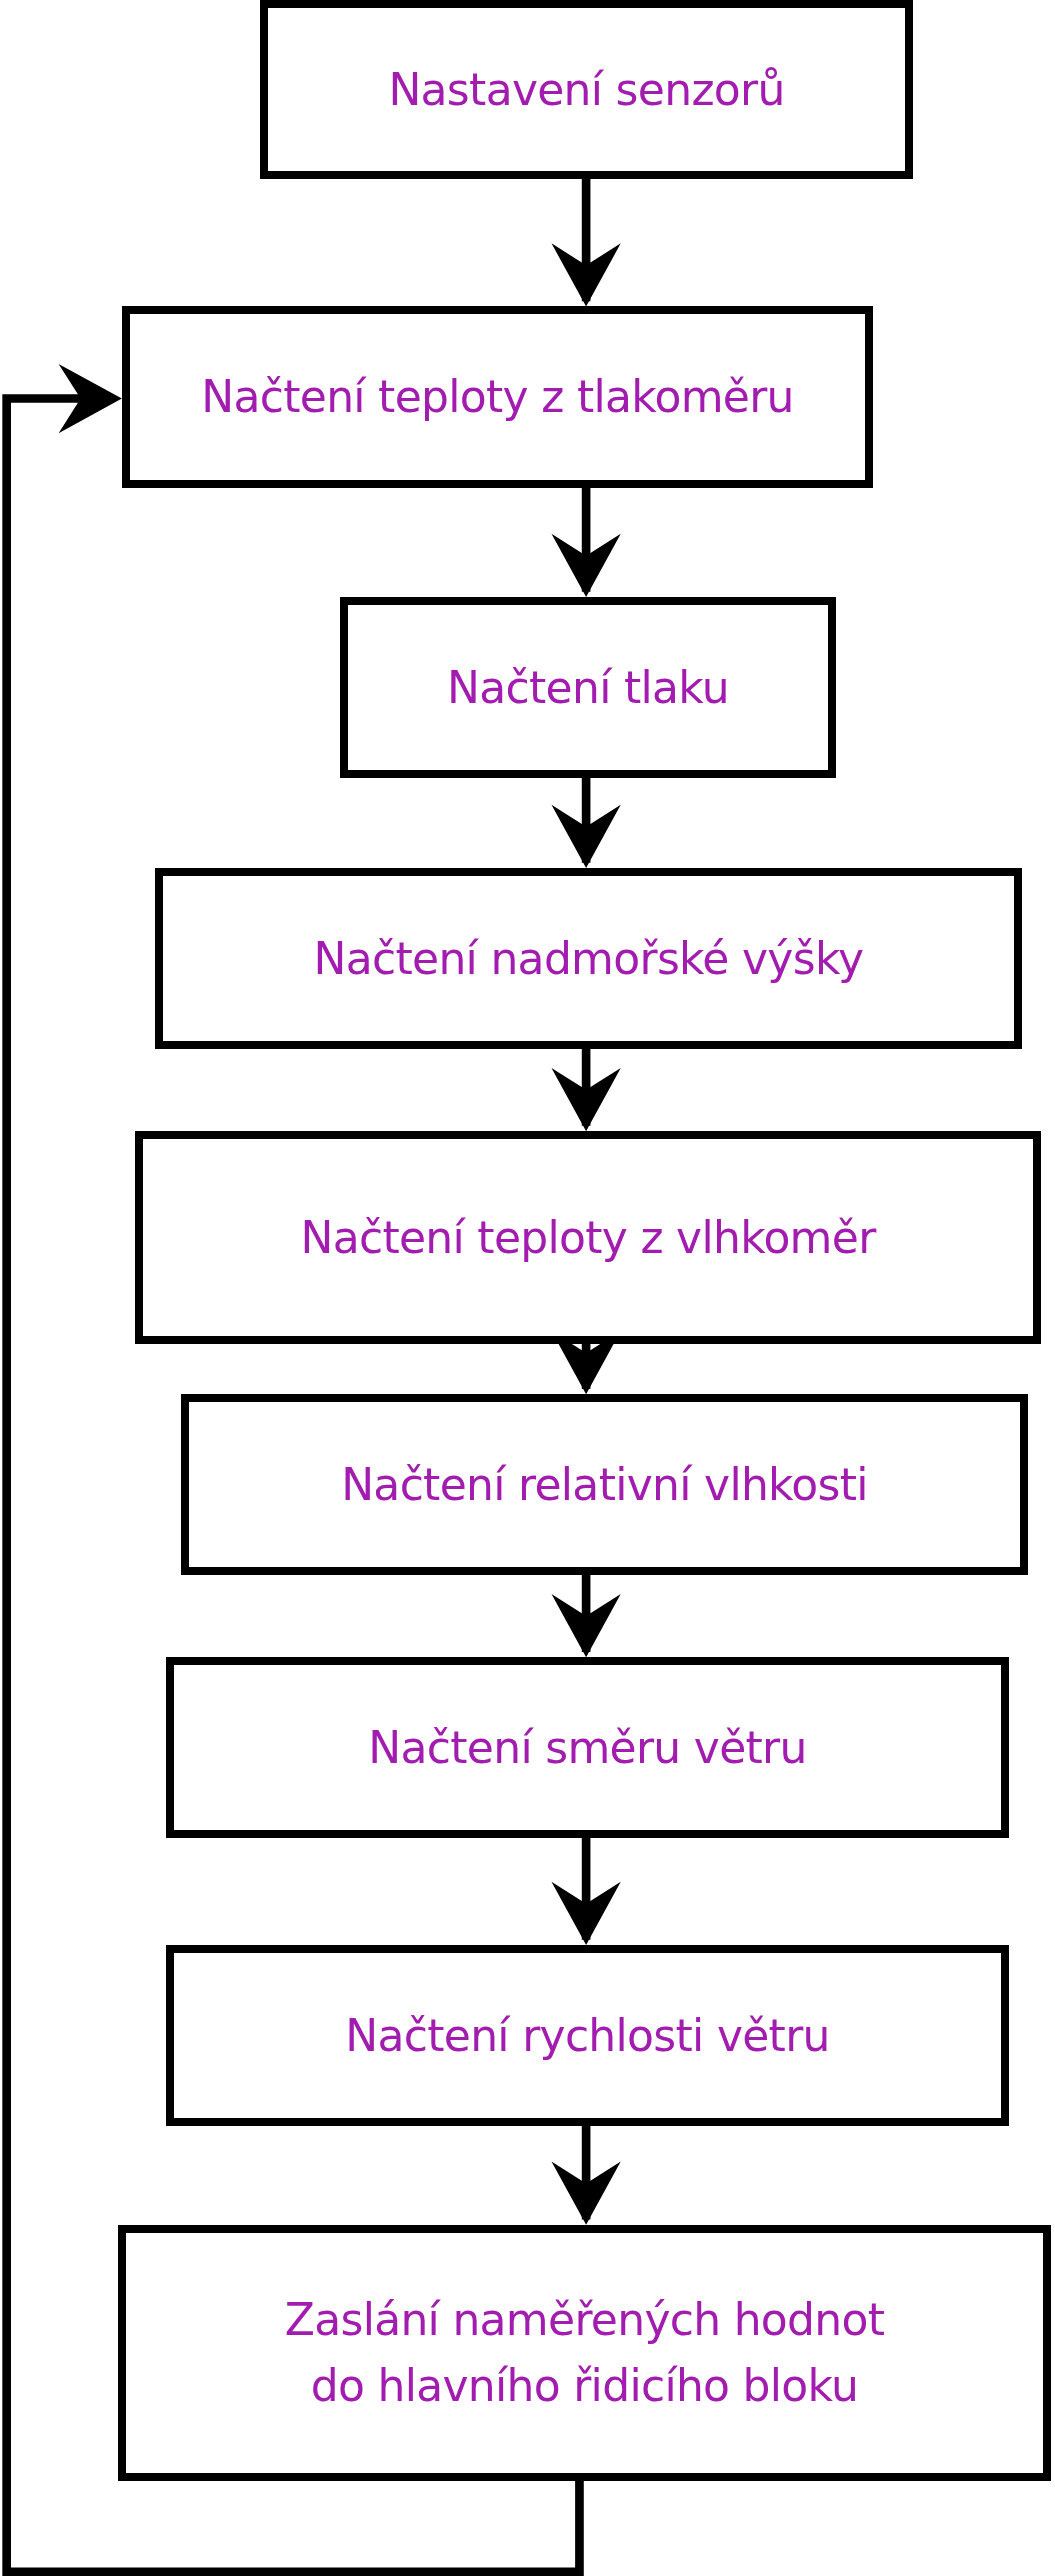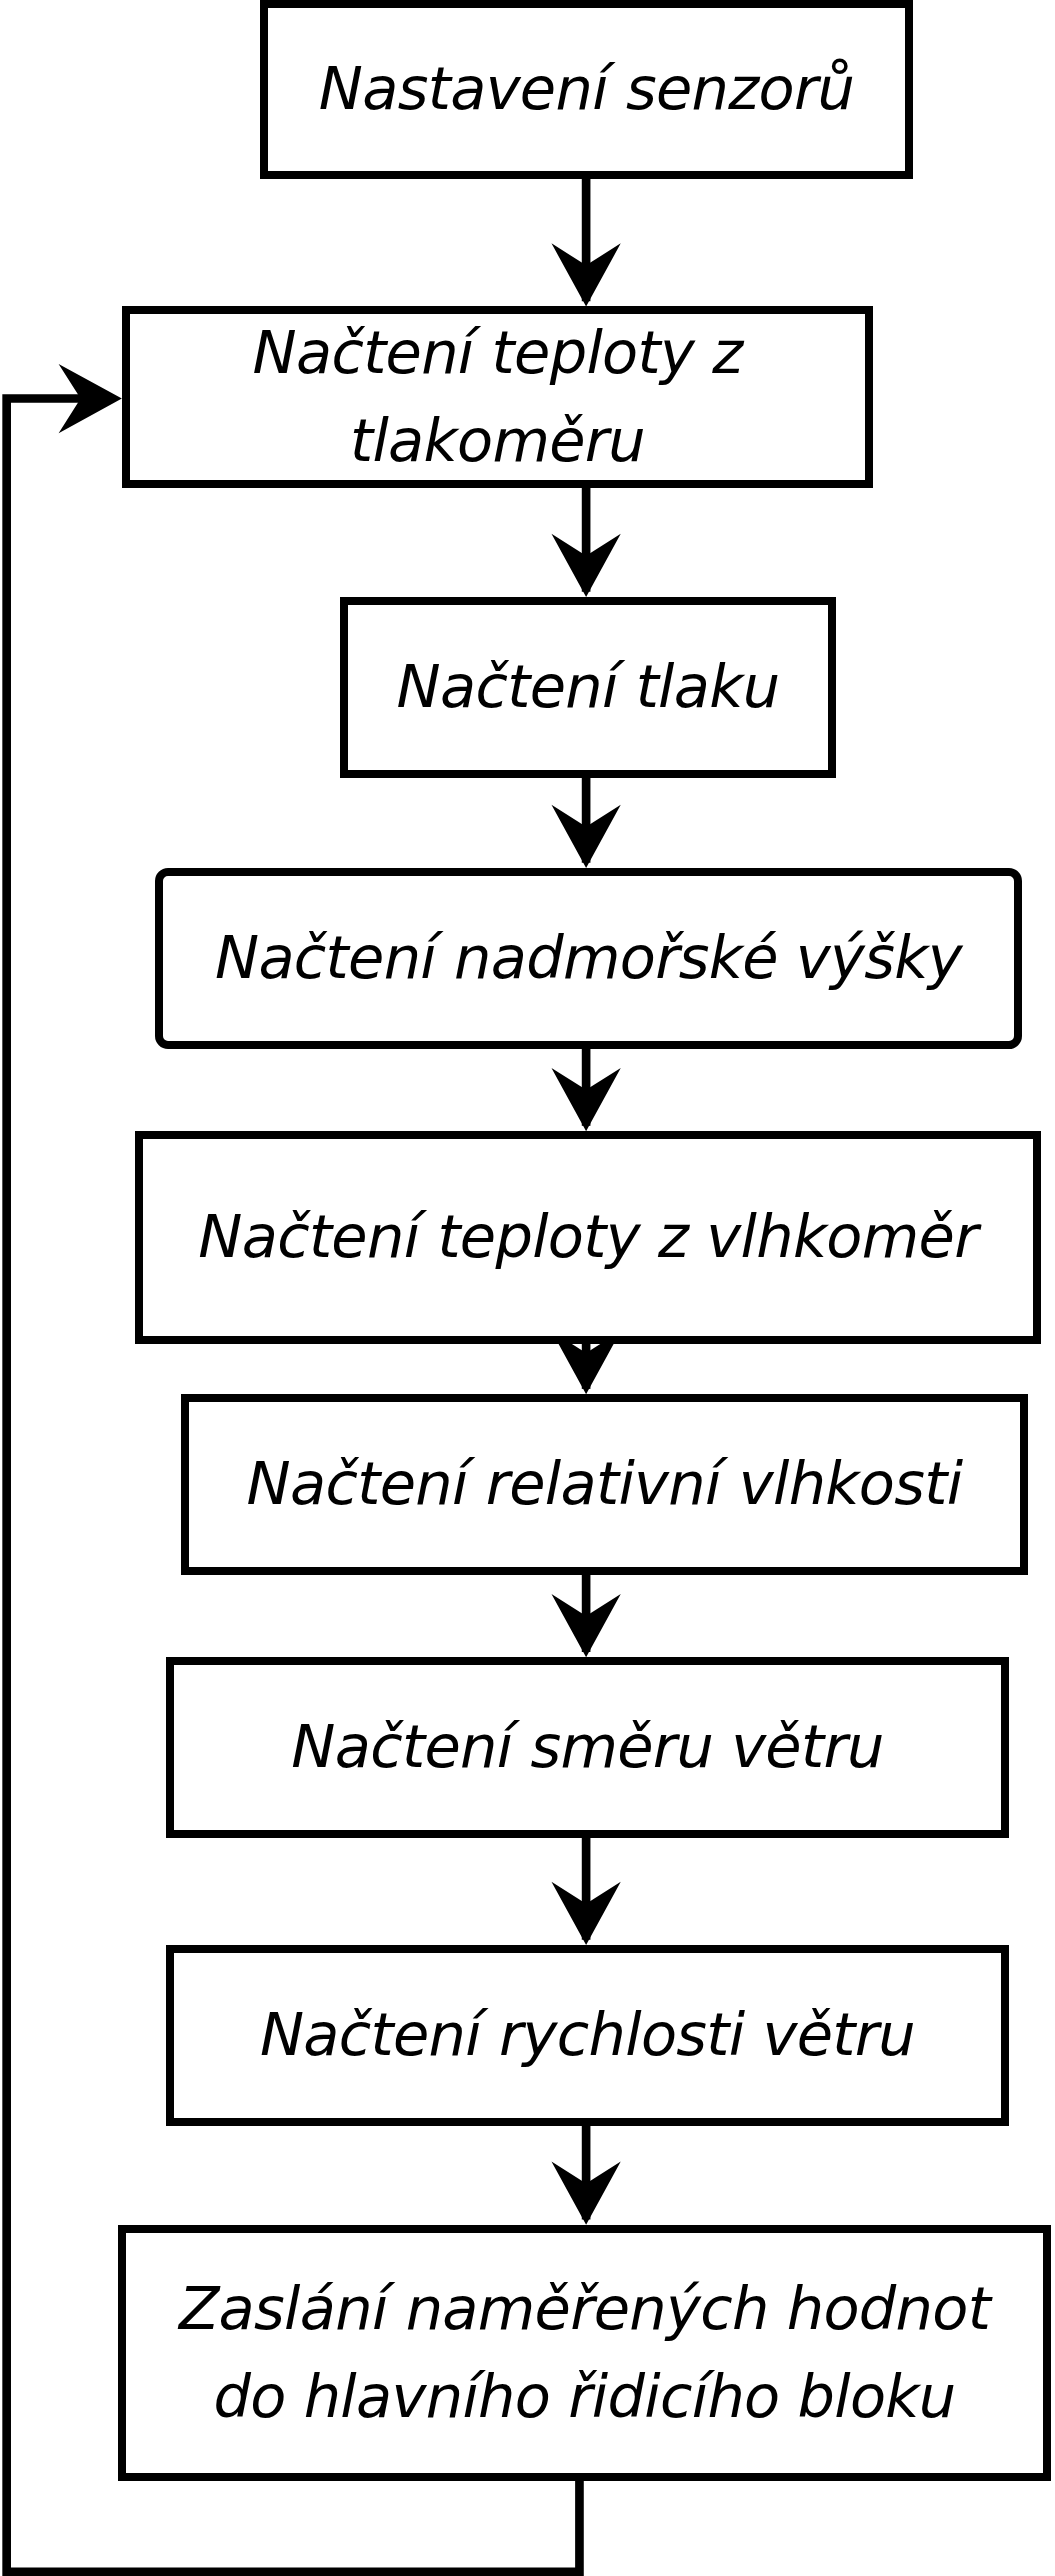--- a/index.html
+++ b/index.html
@@ -26,26 +26,25 @@
     position: absolute;
     box-sizing: border-box;
     border: 8.7px solid #000000;
     background: #ffffff;
     display: flex;
     align-items: center;
     justify-content: center;
     text-align: center;
   }
   .node-label {
-    font-size: 59px;
+    font-size: 44px;
     line-height: 1.5;
-    color: #000000;
+    color: #a21caf;
     white-space: pre-line;
     letter-spacing: -0.7px;
-    font-style: italic;
   }
 </style>
 </head>
 <body>
 
 <div class="canvas">
 
   <svg class="connectors" viewBox="0 0 1584 3867" xmlns="http://www.w3.org/2000/svg">
 
     <g>
@@ -99,21 +98,21 @@
   </div>
 
   <div class="node" style="left:122px; top:306px;  width:751px; height:182px;align-items:center;">
     <span class="node-label">Načtení teploty z tlakoměru</span>
   </div>
 
   <div class="node" style="left:340px; top:597px;  width:496px;  height:181px;">
     <span class="node-label">Načtení tlaku</span>
   </div>
 
-  <div class="node" style="left:155px; top:868px; width:867px; height:181px;border-radius:13px;">
+  <div class="node" style="left:155px; top:868px; width:867px; height:181px;">
     <span class="node-label">Načtení nadmořské výšky</span>
   </div>
 
   <div class="node" style="left:135px; top:1131px; width:906px; height:213px;">
     <span class="node-label">Načtení teploty z vlhkoměr</span>
   </div>
 
   <div class="node" style="left:165px; top:1394px; width:847px; height:181px;margin-left:16px;">
     <span class="node-label">Načtení relativní vlhkosti</span>
   </div>

